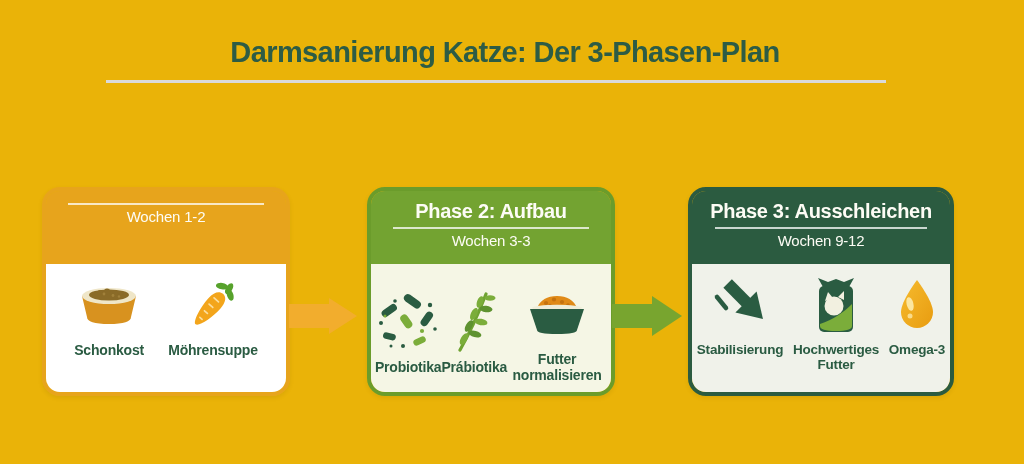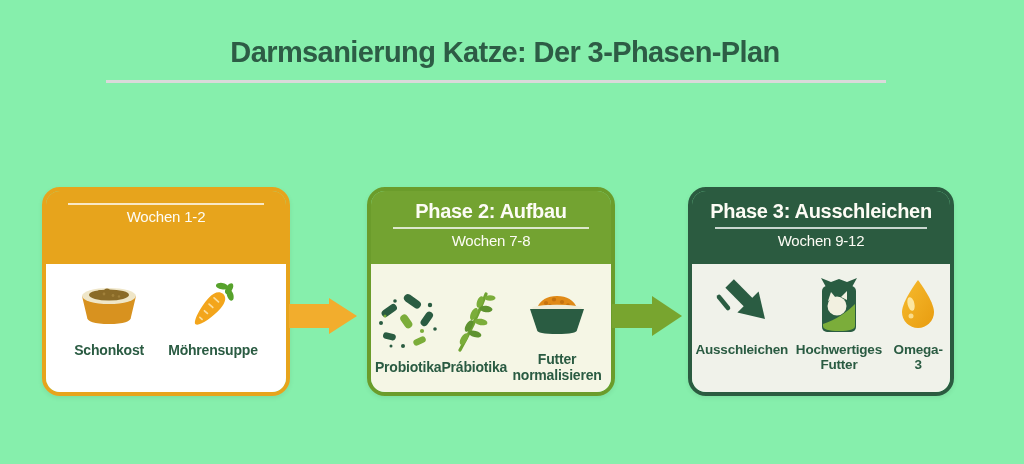--- a/index.html
+++ b/index.html
@@ -1,17 +1,17 @@
 <!DOCTYPE html>
 <html style="--title-text: #2D5C45; --title-rule: #DADADA; --label-text: #2A5B42; --header-text: #FDFCF5; --phase1-theme: #E7A41C; --phase1-body: #FFFFFF; --phase2-theme: #73A331; --phase2-border: #6B9C2B; --phase2-body: #F5F6E5; --phase3-theme: #2B5B40; --phase3-body: #F0F2EA; --arrow1: #F2AD2D; --arrow2: #78A52F;"><head>
 <meta charset="utf-8">
 <style>
   html,body{margin:0;padding:0;background:#ffffff;}
   .canvas{
-    position:relative;width:1024px;height:464px;background:#86efac;
+    position:relative;width:1024px;height:464px;background:#eab308;
     font-family:"Liberation Sans",sans-serif;overflow:hidden;
   }
   .page-title{
     position:absolute;top:36px;left:0;width:1010px;text-align:center;
     font-size:29px;font-weight:bold;color:var(--title-text,#2D5C45);
     letter-spacing:-0.6px;margin:0;
   }
   .title-rule{
     position:absolute;top:80px;left:106px;width:780px;height:3px;
     background:var(--title-rule,#DADADA);
@@ -100,21 +100,21 @@
   </section>
 
   <svg id="arrow1" class="flow-arrow" width="70" height="44" viewBox="0 0 70 44">
     <polygon points="0,10 40,10 40,4 68,22 40,40 40,34 0,34" fill="#F2AD2D"></polygon>
   </svg>
 
   <section class="card p2">
     <header class="hdr">
       <div class="hdr-title">Phase 2: Aufbau</div>
       <div class="hdr-rule"></div>
-      <div class="hdr-weeks">Wochen 7-8</div>
+      <div class="hdr-weeks">Wochen 3-3</div>
     </header>
     <div class="body">
       <div class="item">
         <div class="icon-box">
           <svg width="62" height="58" viewBox="0 0 62 58">
             <g fill="#2A5C42">
               <rect x="4" y="14" width="17" height="7.5" rx="3.75" transform="rotate(-35 12 18)"></rect>
               <rect x="26" y="4" width="19" height="8" rx="4" transform="rotate(35 35 8)"></rect>
               <rect x="42" y="22" width="16" height="7.5" rx="3.75" transform="rotate(-55 50 26)"></rect>
               <rect x="6" y="40" width="13" height="6.5" rx="3.25" transform="rotate(15 12 43)"></rect>
@@ -189,21 +189,21 @@
           <svg width="60" height="58" viewBox="0 0 60 58">
             <line x1="7" y1="21" x2="16" y2="32" stroke="#2A5C42" stroke-width="4.5" stroke-linecap="round"></line>
             <g transform="translate(6,0)">
               <g transform="rotate(-45 30 26)" fill="#2A5C42">
                 <rect x="24" y="0" width="12" height="28"></rect>
                 <polygon points="15,26 45,26 30,50"></polygon>
               </g>
             </g>
           </svg>
         </div>
-        <div class="lbl">Ausschleichen</div>
+        <div class="lbl">Stabilisierung</div>
       </div>
       <div class="item">
         <div class="icon-box">
           <svg width="46" height="60" viewBox="0 0 46 60">
             <path d="M10 12 L5 3 L15 7 L23 4 L31 7 L41 3 L36 12 Z" fill="#2A5C42"></path>
             <rect x="6" y="11" width="34" height="46" rx="5" fill="#2A5C42"></rect>
             <path d="M7 49 C20 45 31 37 39 29 L39 51 Q39 56 23 56 Q7 56 7 51 Z" fill="#7BAD3A"></path>
             <g fill="#F2F0E0">
               <circle cx="21" cy="31" r="9.5"></circle>
               <polygon points="12,26 15,17 20,23"></polygon>

